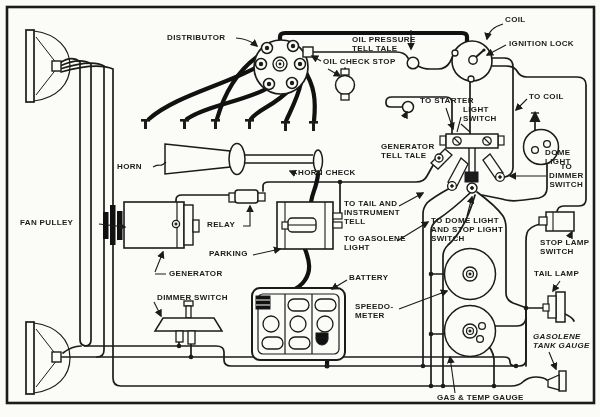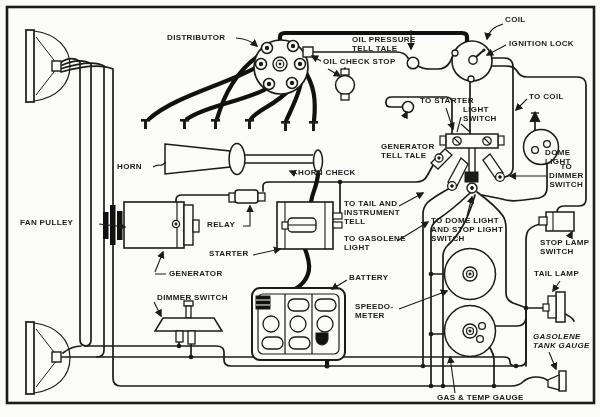--- a/index.html
+++ b/index.html
@@ -405,21 +405,21 @@
       <div class="lbl" style="left: 344px; top: 199px;">
         <span>TO TAIL AND</span>
         <span>INSTRUMENT</span>
         <span>TELL</span>
       </div>
       <div class="lbl" style="left: 344px; top: 234px;">
         <span>TO GASOLENE</span>
         <span>LIGHT</span>
       </div>
       <div class="lbl" style="left: 209px; top: 249px;">
-        <span>STARTER</span>
+        <span>PARKING</span>
       </div>
       <div class="lbl" style="left: 169px; top: 269px;">
         <span>GENERATOR</span>
       </div>
       <div class="lbl" style="left: 431px; top: 216px;">
         <span>TO DOME LIGHT</span>
         <span>AND STOP LIGHT</span>
         <span>SWITCH</span>
       </div>
       <div class="lbl" style="left: 349px; top: 273px;">

